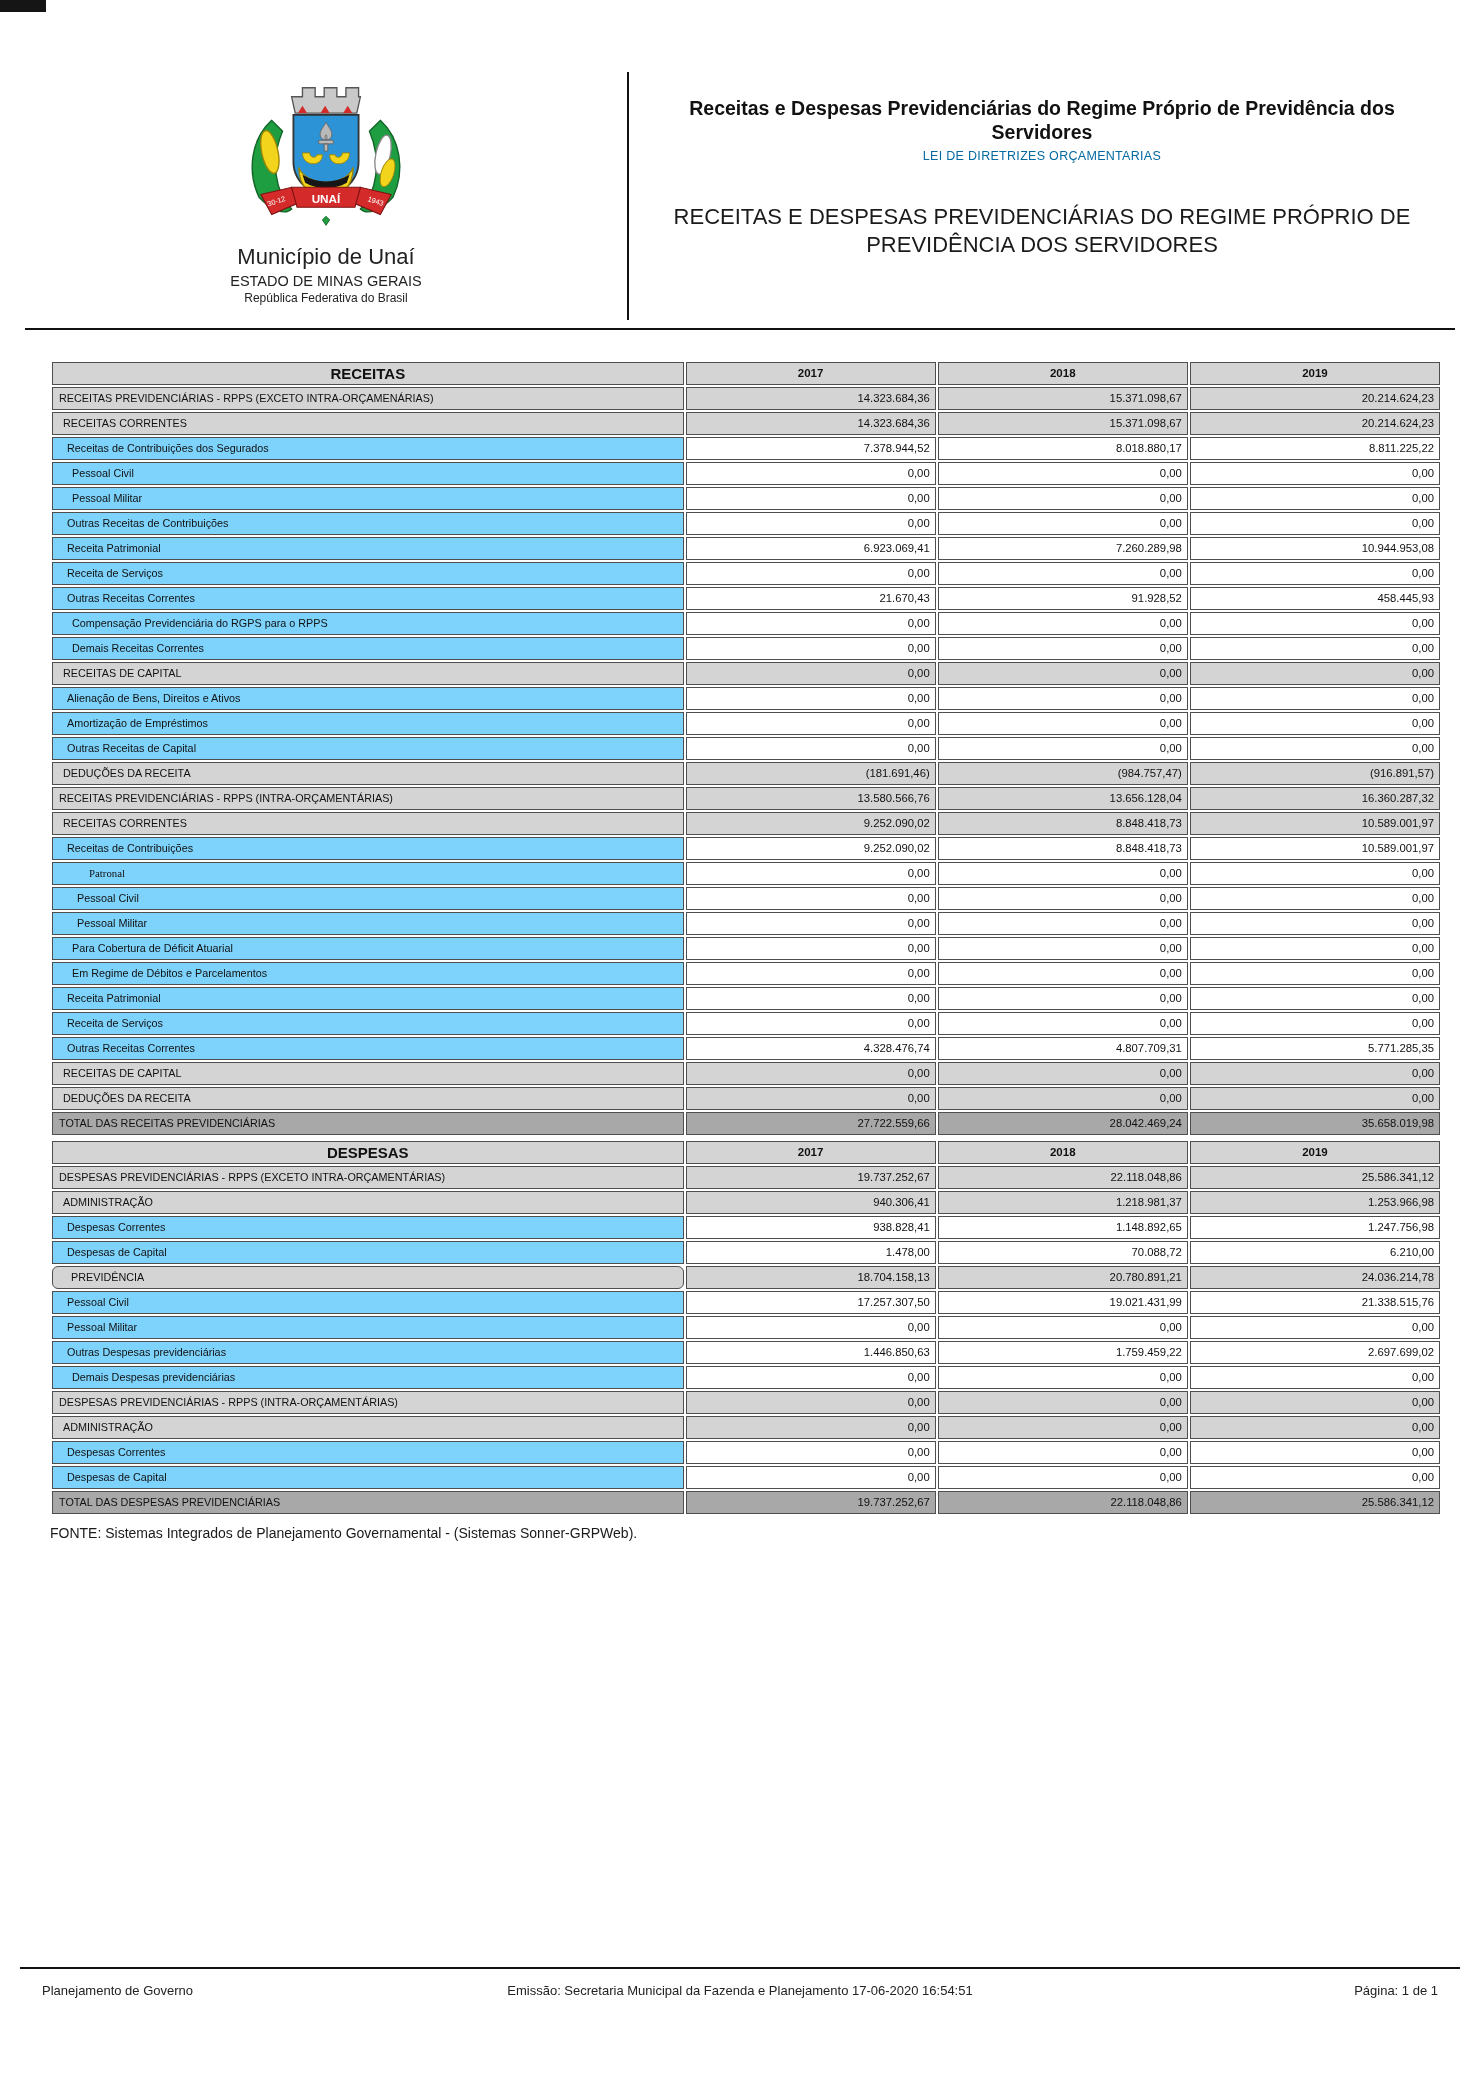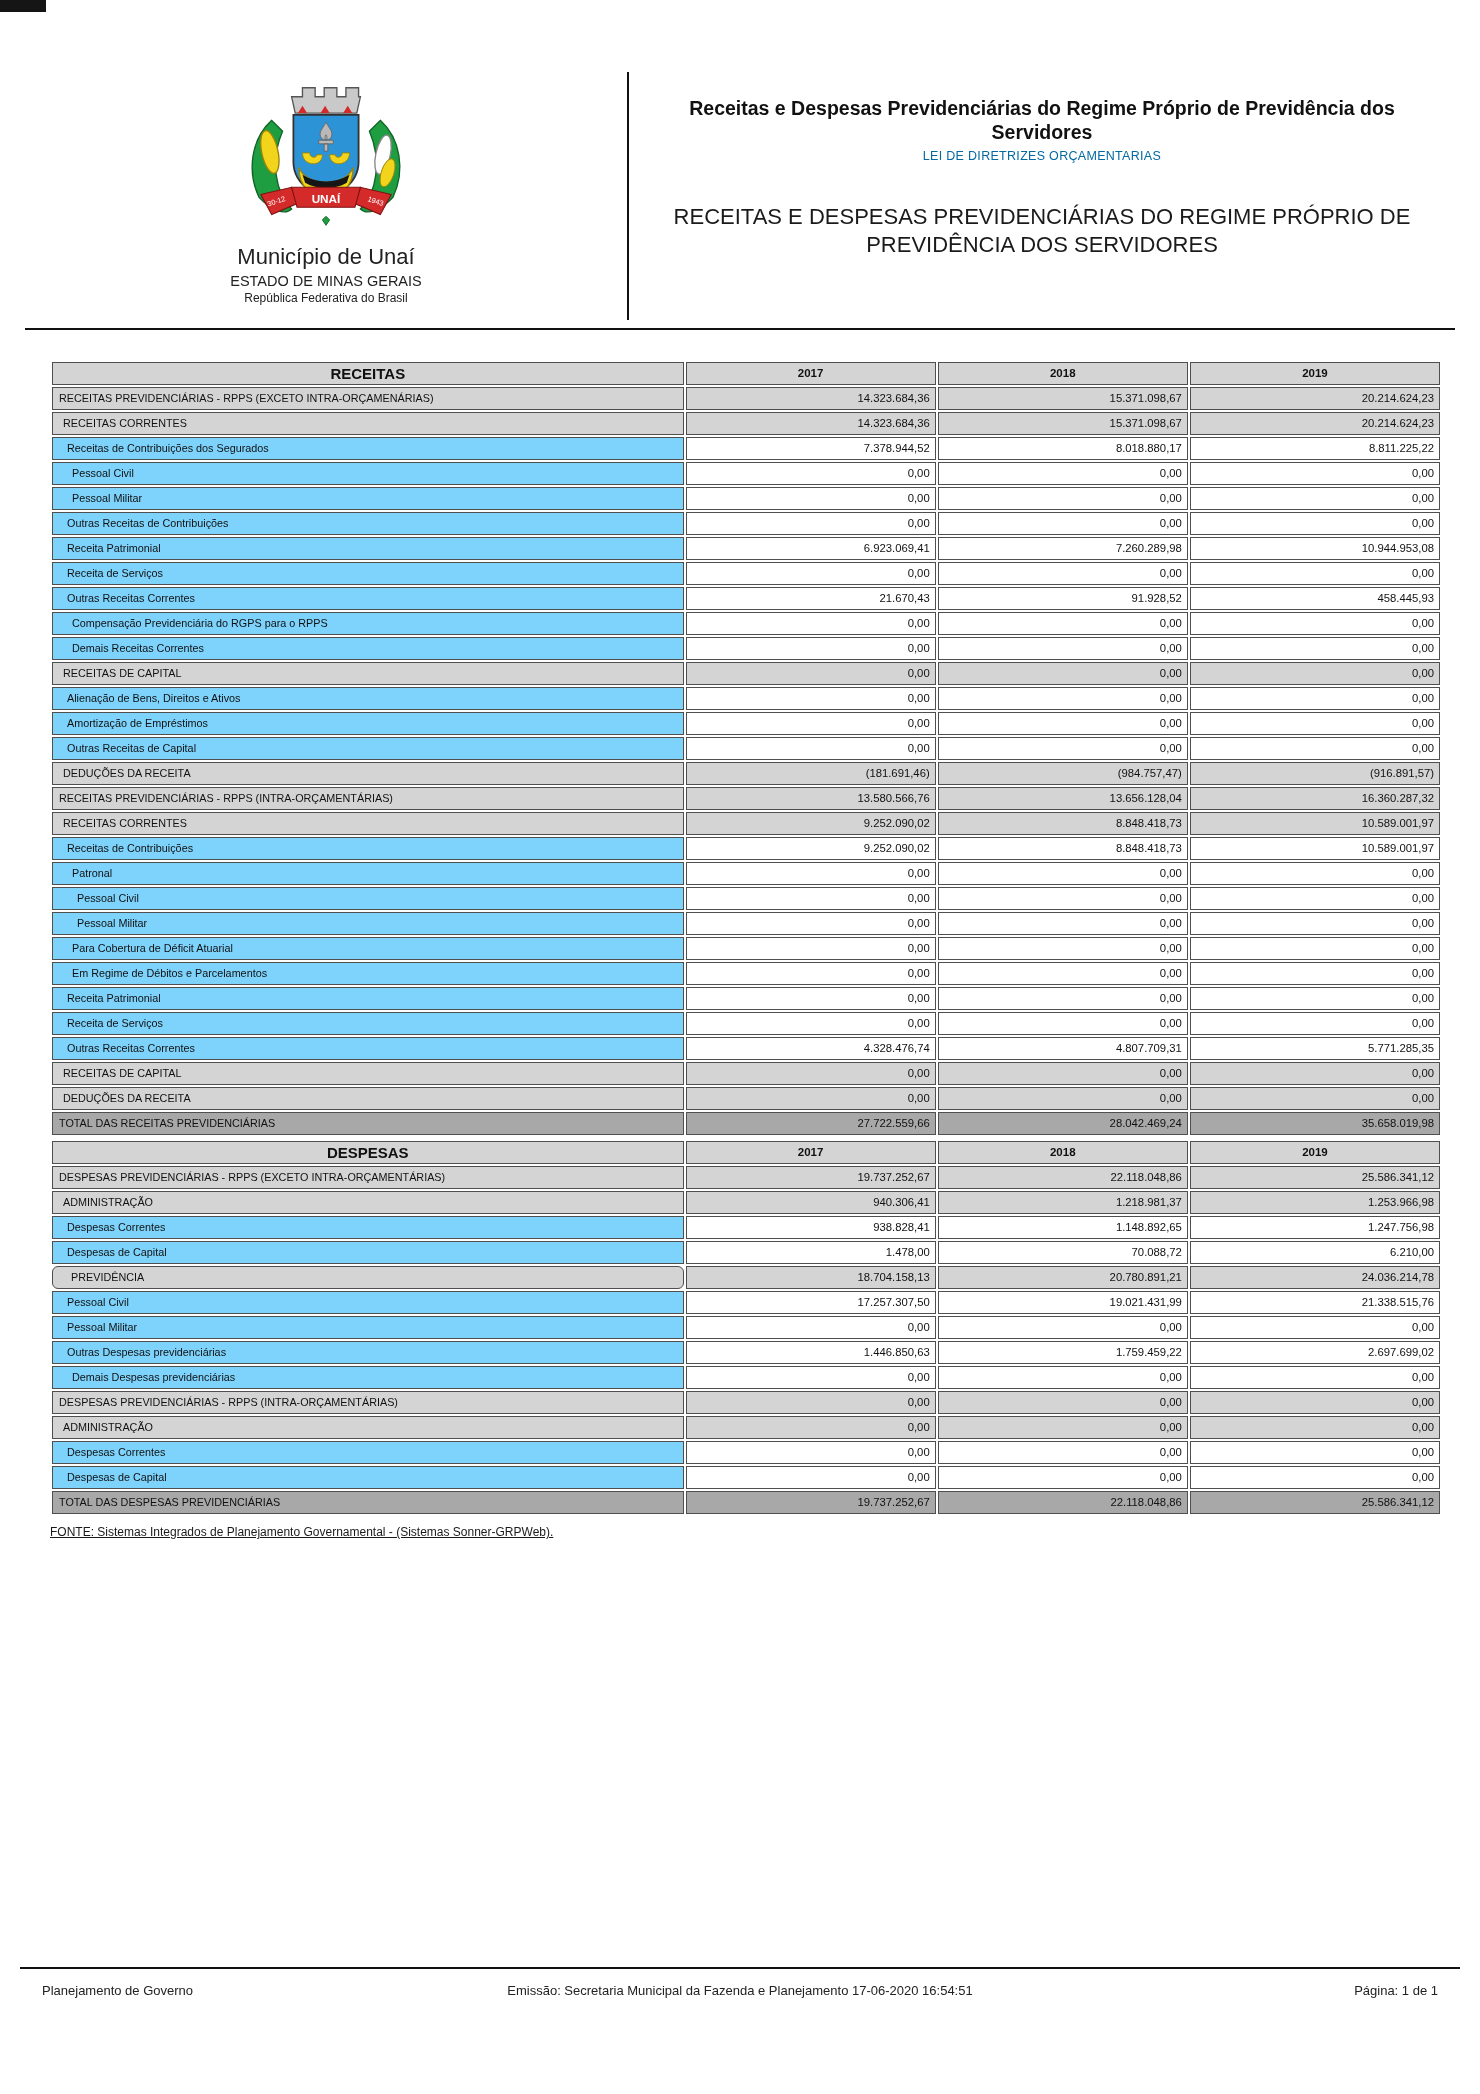--- a/index.html
+++ b/index.html
@@ -39,21 +39,21 @@
     height:21px;line-height:21px;
     overflow:hidden;white-space:nowrap;
   }
   table.report th{background:var(--row-gray);font-weight:bold;font-size:11.5px;text-align:center;}
   table.report th.t-title{font-size:15px;}
   td.lbl{font-size:10.8px;text-align:left;background:#7dd3fc;}
   td.val{font-size:11.3px;text-align:right;padding-right:5px;background:#fff;}
   tr.r-section td{background:var(--row-gray);}
   tr.r-total td{background:var(--total-gray);}
 
-  .fonte{margin:9px 0 0 50px;font-size:12px;color:#1a1a1a;text-decoration:underline;}
+  .fonte{margin:9px 0 0 50px;font-size:14px;color:#1a1a1a;}
 
   
   .footer{position:absolute;left:20px;right:20px;top:1967px;border-top:2px solid #111;
           padding-top:14px;display:flex;align-items:flex-start;font-size:13px;color:#222;}
   .footer .f-left{width:420px;padding-left:22px;}
   .footer .f-center{flex:1;text-align:center;}
   .footer .f-right{width:420px;text-align:right;padding-right:22px;}
 
   
   .crest{display:block;}
@@ -234,21 +234,21 @@
             <td class="val">8.848.418,73</td>
             <td class="val">10.589.001,97</td>
           </tr>
           <tr class="r-item">
             <td class="lbl" style="padding-left: 14px;">Receitas de Contribuições</td>
             <td class="val">9.252.090,02</td>
             <td class="val">8.848.418,73</td>
             <td class="val">10.589.001,97</td>
           </tr>
           <tr class="r-item">
-            <td class="lbl" style="padding-left: 19px;">Patronal</td>
+            <td class="lbl" style="padding-left: 36px; font-family: Liberation Serif, serif;">Patronal</td>
             <td class="val">0,00</td>
             <td class="val">0,00</td>
             <td class="val">0,00</td>
           </tr>
           <tr class="r-item">
             <td class="lbl" style="padding-left: 24px;">Pessoal Civil</td>
             <td class="val">0,00</td>
             <td class="val">0,00</td>
             <td class="val">0,00</td>
           </tr>

